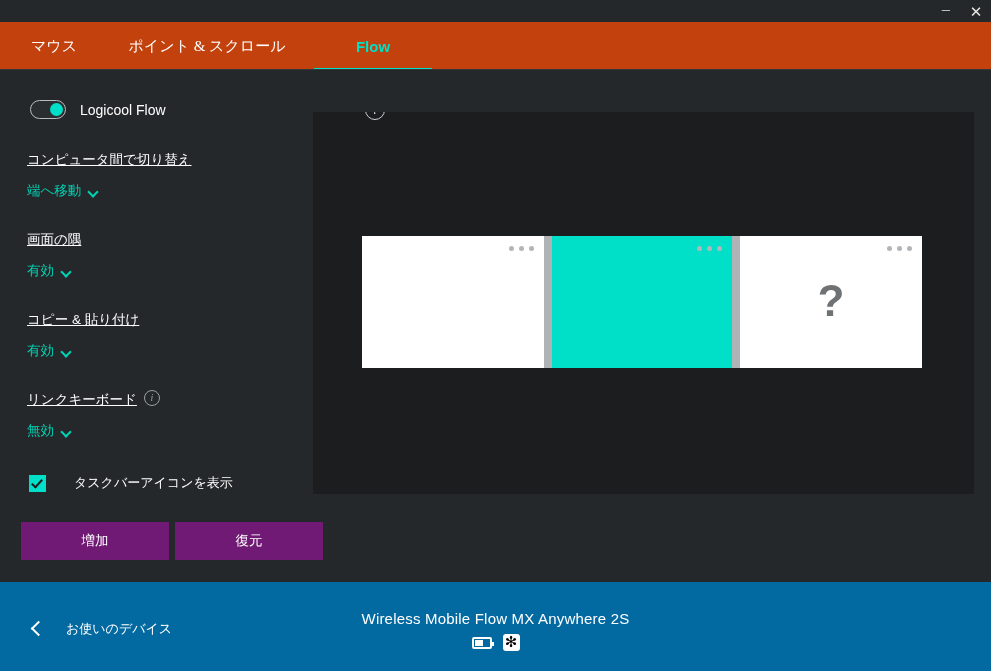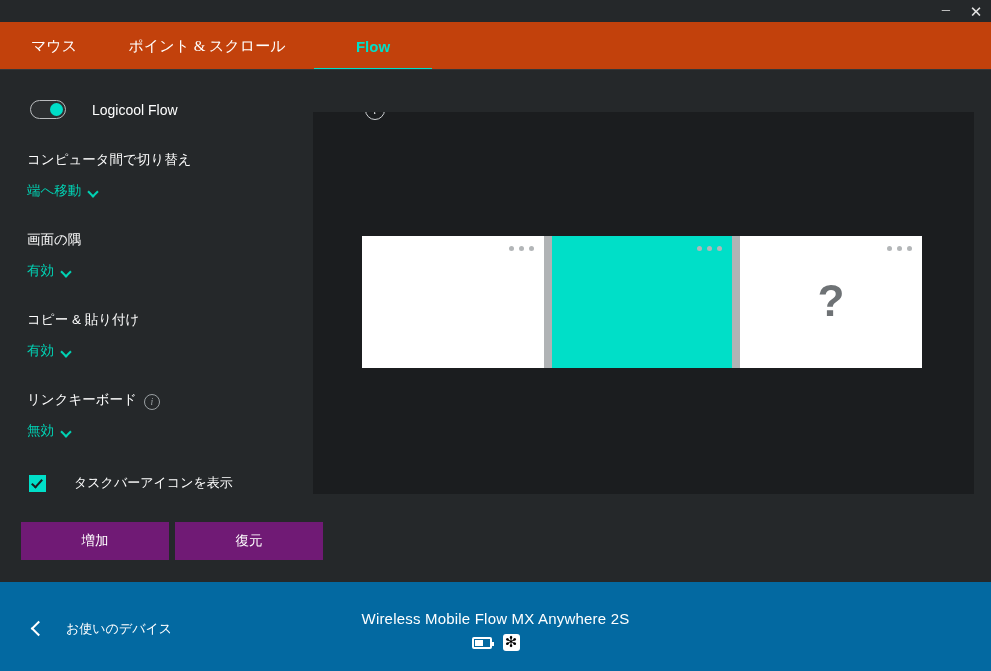--- a/index.html
+++ b/index.html
@@ -100,21 +100,21 @@
     height: 512px;
     background: #25282a;
   }
 
   .toggle-row {
     position: absolute;
     top: 30px;
     left: 30px;
     display: flex;
     align-items: center;
-    gap: 26px;
+    gap: 14px;
   }
   .switch {
     width: 36px;
     height: 19px;
     border-radius: 10px;
     border: 1px solid #b9bcbe;
     background: #2b2e30;
     position: relative;
     cursor: pointer;
     box-sizing: border-box;
@@ -135,20 +135,21 @@
 
   .setting {
     position: absolute;
     left: 27px;
   }
   .setting-title {
     font-size: 13.5px;
     color: #ffffff;
     line-height: 20px;
     white-space: nowrap;
+    text-decoration: underline;
   }
   .setting-value-row {
     display: flex;
     align-items: center;
     gap: 7px;
     margin-top: 12px;
     cursor: pointer;
   }
   .setting-value {
     font-size: 13.5px;
@@ -184,21 +185,21 @@
     font-size: 10px;
     font-family: "Liberation Serif", serif;
     font-style: italic;
     line-height: 1;
     margin-left: 7px;
     vertical-align: middle;
     cursor: pointer;
   }
   .title-with-info {
     display: flex;
-    align-items: flex-end;
+    align-items: flex-start;
   }
 
   .checkbox-row {
     position: absolute;
     left: 29px;
     top: 404px;
     display: flex;
     align-items: center;
     gap: 28px;
     cursor: pointer;

